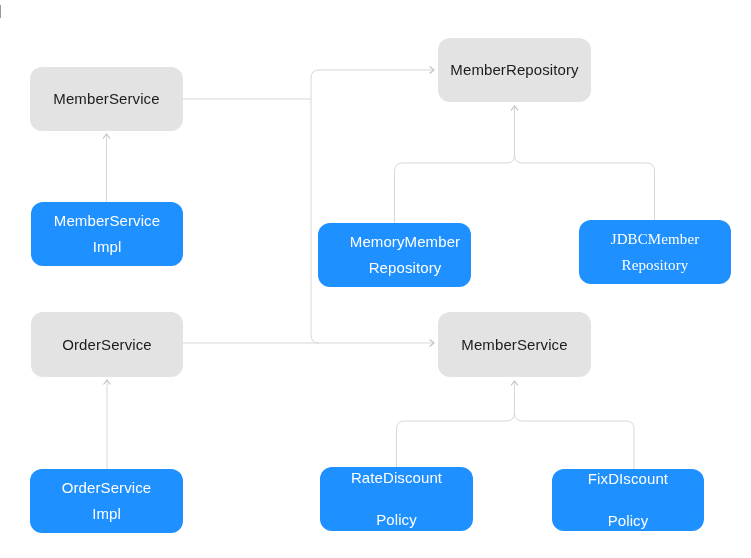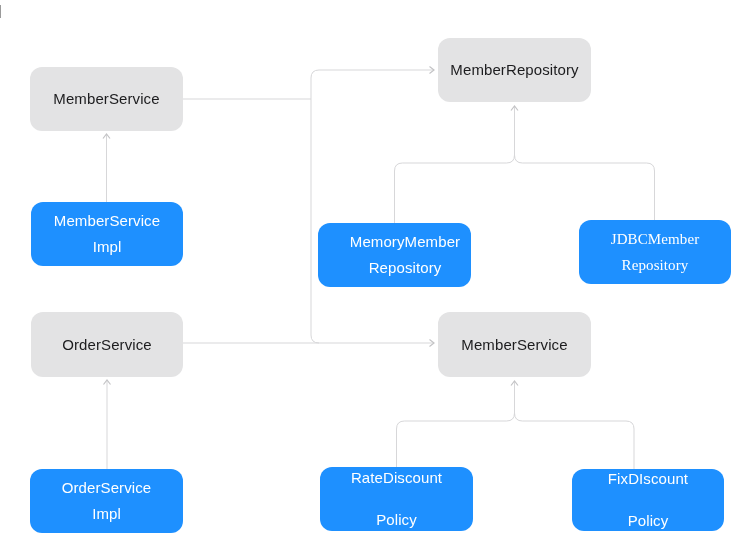--- a/index.html
+++ b/index.html
@@ -103,18 +103,18 @@
   <div class="node blue" style="left:30px; top:469px; width:153px; height:64px;">
     <span>OrderService</span>
     <span>Impl</span>
   </div>
 
   <div class="node blue" style="left:320px; top:467px; width:153px; height:64px;gap:16px;">
     <span>RateDiscount</span>
     <span>Policy</span>
   </div>
 
-  <div class="node blue" style="left:572px; top:469px; width:152px; height:62px;gap:16px;">
+  <div class="node blue" style="left:552px; top:469px; width:152px; height:62px;gap:16px;">
     <span>FixDIscount</span>
     <span>Policy</span>
   </div>
 
 </div>
 
 </body></html>

